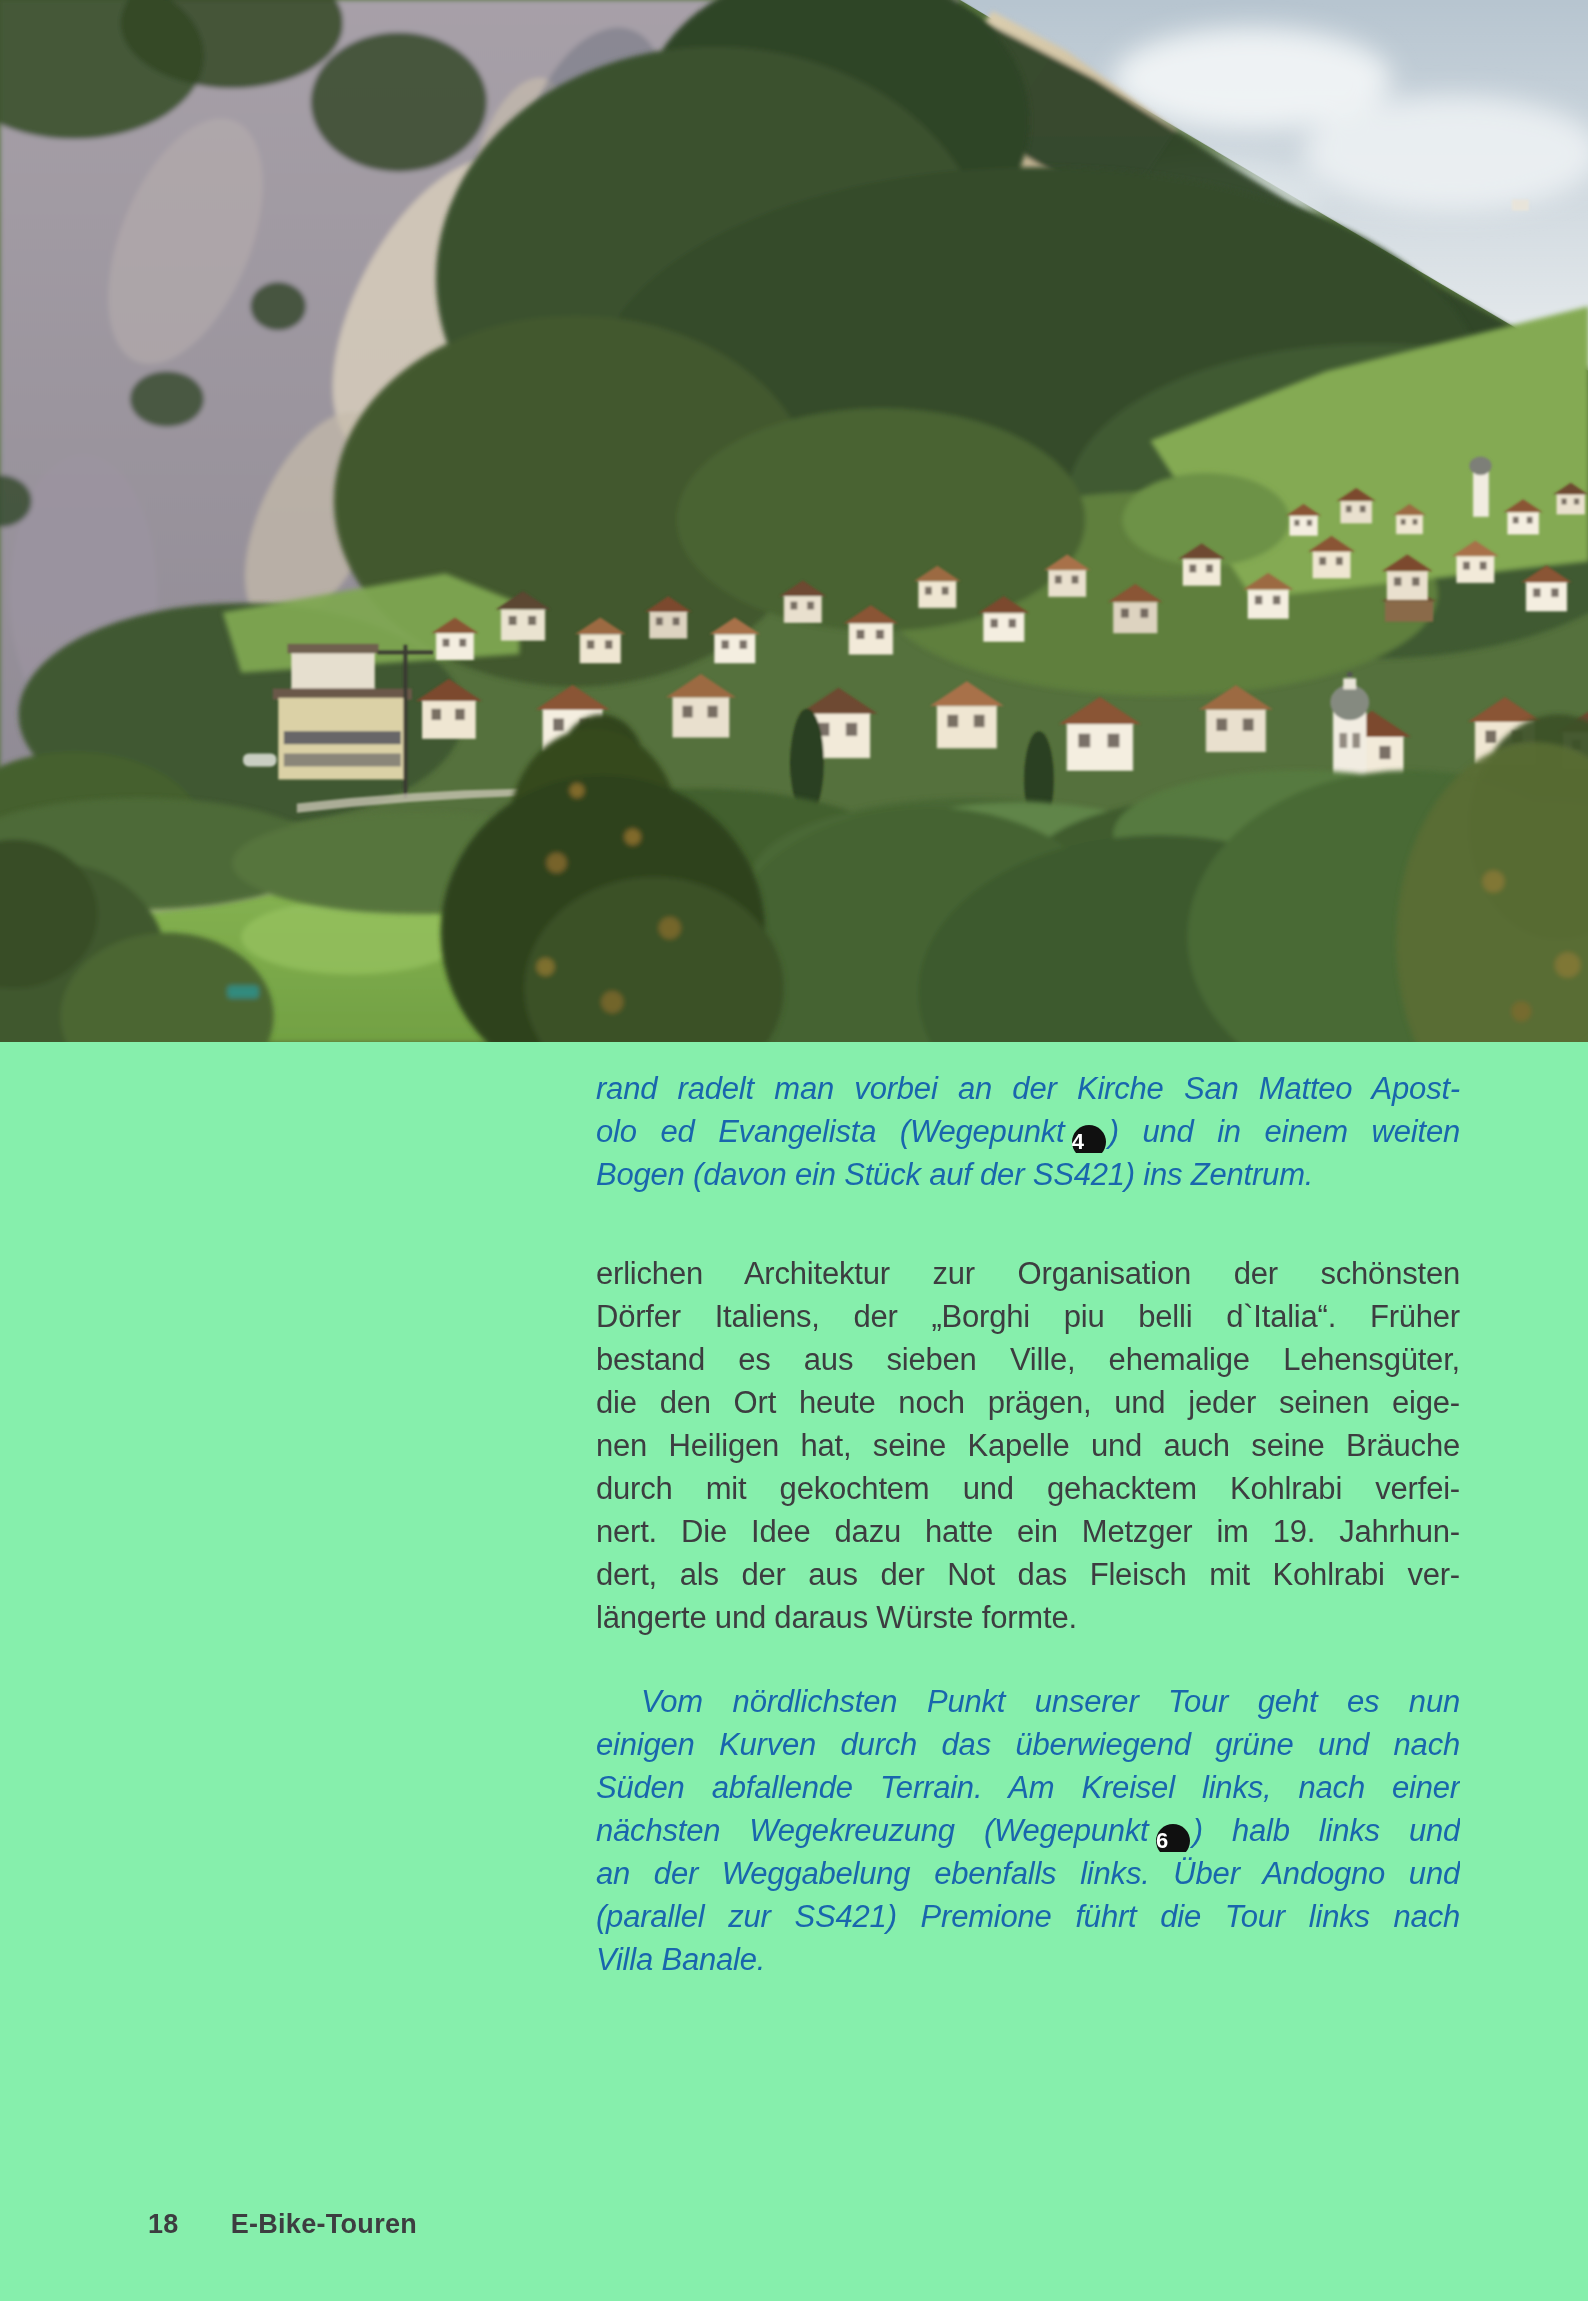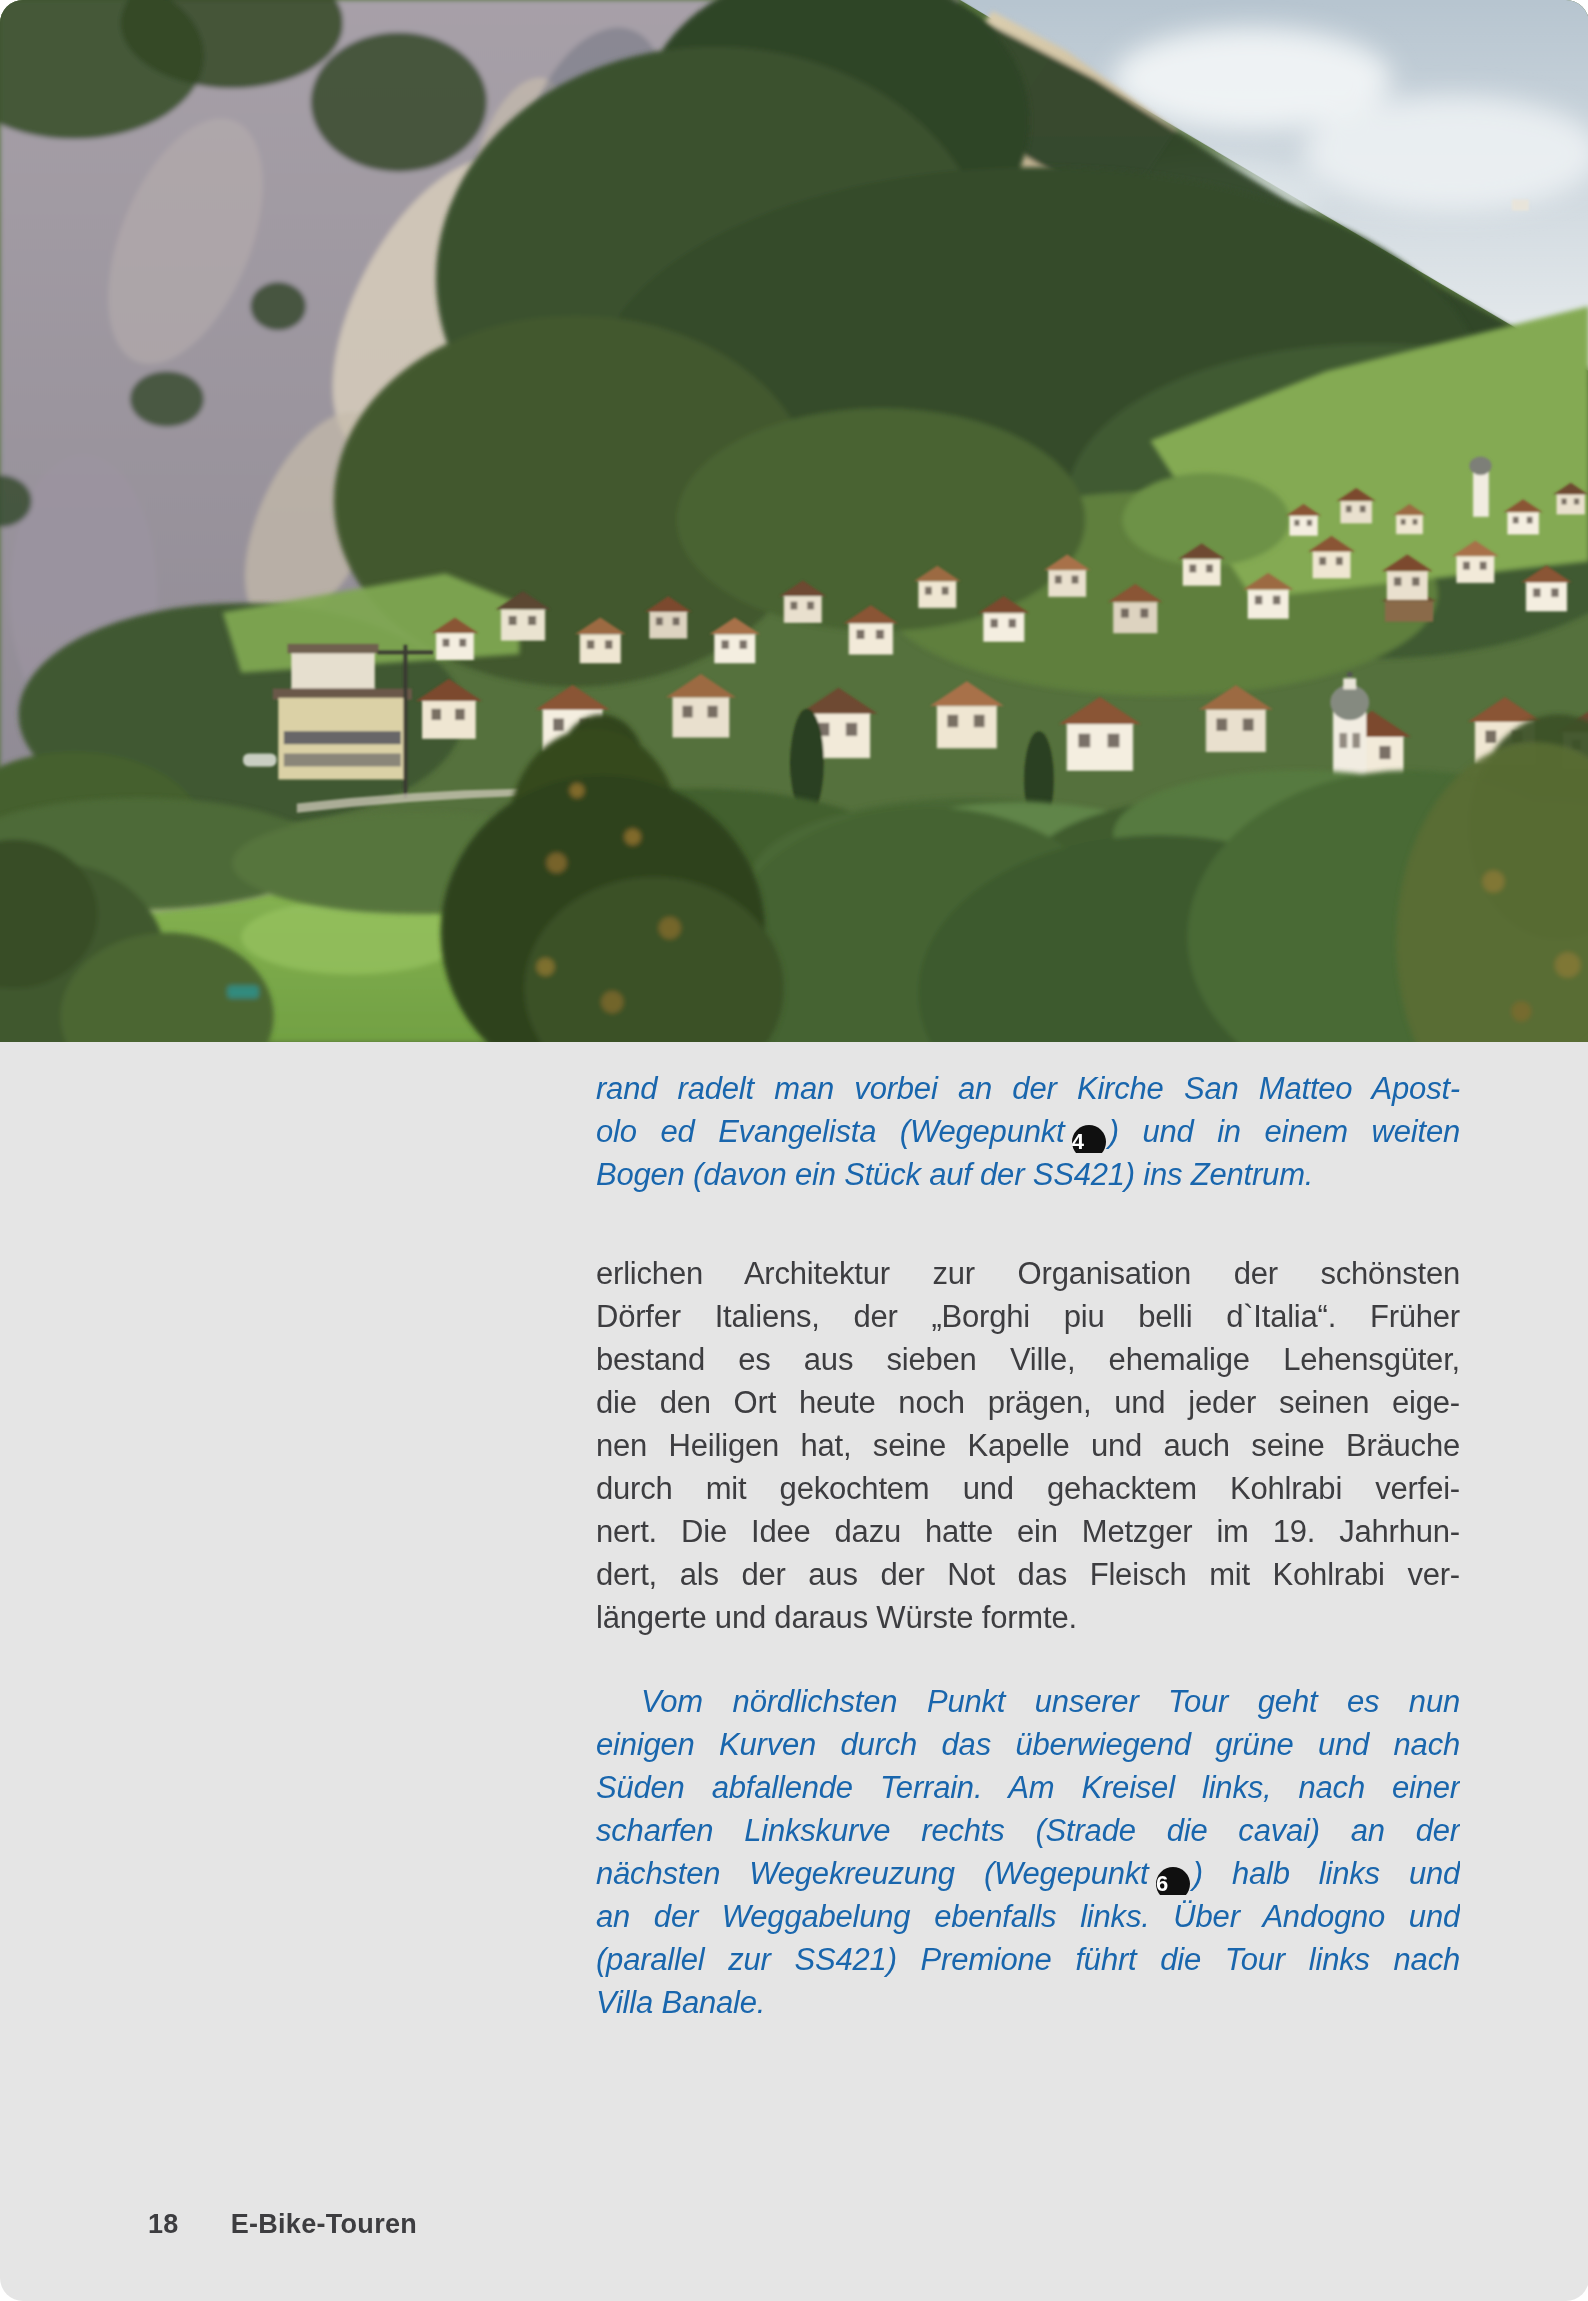--- a/index.html
+++ b/index.html
@@ -1,21 +1,21 @@
 <!DOCTYPE html>
 <html style="--blue: #1966ad; --red: #e6332a; --ink: #3d3d40; --badge: #101010;font-size:15px"><head>
 <meta charset="utf-8">
 <style>
   :root{
     --blue:#1966ad; --red:#e6332a; --ink:#3d3d40; --badge:#101010;
   }
   html,body{margin:0;padding:0;background:#fff;}
   .page{
-    position:relative;width:1589px;height:2301px;background:#e5e5e5;
-    font-family:"Liberation Sans", sans-serif;overflow:hidden;border-radius:23px;
+    position:relative;width:1589px;height:2301px;background:#86efac;
+    font-family:"Liberation Sans", sans-serif;overflow:hidden;
   }
   .photo-wrap{position:absolute;left:0;top:0;width:1589px;height:1042px;overflow:hidden;}
   .photo-wrap svg{display:block;width:1589px;height:1042px;}
   .text-column{
     position:absolute;left:596px;top:1067px;width:864px;
     font-size:31px;line-height:43px;letter-spacing:-0.2px;color:var(--ink);
   }
   .para{margin:0;}
   .para+ .para{margin-top:56px;}
   .para.p-blue+ .para{margin-top:56px;}
@@ -270,21 +270,20 @@
         <div class="tline"><span class="run">nen Heiligen hat, seine Kapelle und auch seine Bräuche</span></div>
         <div class="tline"><span class="run">durch mit gekochtem und gehacktem Kohlrabi verfei-</span></div>
         <div class="tline"><span class="run">nert. Die Idee dazu hatte ein Metzger im 19. Jahrhun-</span></div>
         <div class="tline"><span class="run">dert, als der aus der Not das Fleisch mit Kohlrabi ver-</span></div>
         <div class="tline end"><span class="run">längerte und daraus Würste formte.</span></div>
       </div>
       <div class="para p-blue">
         <div class="tline ind"><span class="run">Vom nördlichsten Punkt unserer Tour geht es nun</span></div>
         <div class="tline"><span class="run">einigen Kurven durch das überwiegend grüne und nach</span></div>
         <div class="tline"><span class="run">Süden abfallende Terrain. Am Kreisel links, nach einer</span></div>
-        <div class="tline"><span class="run">scharfen Linkskurve rechts (Strade die cavai) an der</span></div>
         <div class="tline"><span class="run">nächsten Wegekreuzung (</span><span class="run s-bold">Wegepunkt</span><span class="badge">6</span><span class="run">) halb links und</span></div>
         <div class="tline"><span class="run">an der Weggabelung ebenfalls links. Über Andogno und</span></div>
         <div class="tline"><span class="run">(parallel zur SS421) Premione führt die Tour links nach</span></div>
         <div class="tline end"><span class="run">Villa Banale.</span></div>
       </div>
     </div>
 
   <div class="footer">
     <span>18</span>
     <span>E-Bike-Touren</span>

